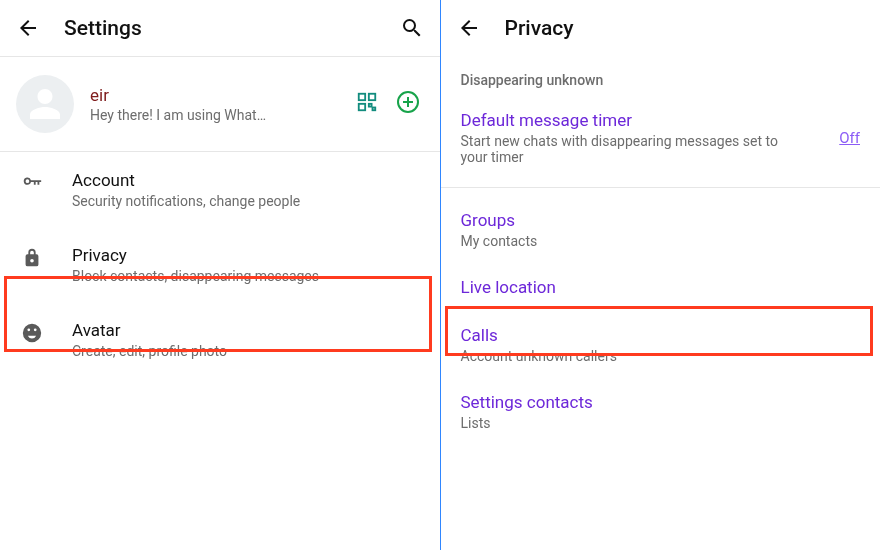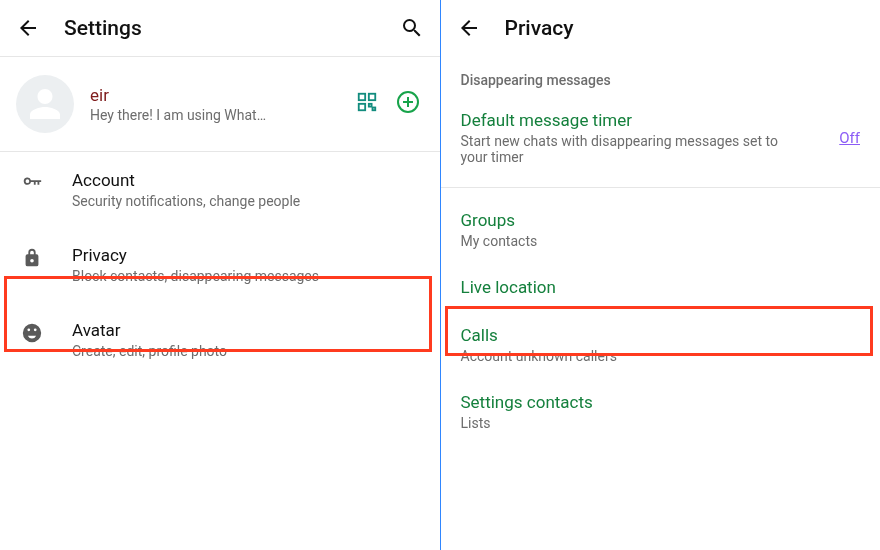--- a/index.html
+++ b/index.html
@@ -29,21 +29,21 @@
   .row { display: flex; align-items: flex-start; padding: 18px 16px 18px 20px; gap: 28px; position: relative; }
   .row .icon-col { width: 24px; display: flex; justify-content: center; padding-top: 2px; color: #5a5a5a; }
   .row .icon-col svg { width: 22px; height: 22px; fill: currentColor; }
   .row .text-col { flex: 1; }
   .row .title-t { font-size: 17px; color: #111; }
   .row .sub-t { font-size: 14px; color: #6d6d6d; margin-top: 3px; }
   .highlight-box { position: absolute; border: 3px solid #ff3b1f; pointer-events: none; }
   .section-header { font-size: 14px; color: #6d6d6d; padding: 16px 20px 8px 20px; font-weight: 500; }
   .right-row { padding: 14px 20px; display: flex; align-items: flex-start; }
   .right-row .rt-col { flex: 1; }
-  .right-row .rt-title { font-size: 17px; color: #15803d; }
+  .right-row .rt-title { font-size: 17px; color: #6d28d9; }
   .right-row .rt-sub { font-size: 14px; color: #6d6d6d; margin-top: 3px; max-width: 320px; }
   .right-row .rt-val { font-size: 15px; color: #8b5cf6; align-self: center; text-decoration: underline; }
   .right-sep { height: 1px; background: #e6e6e6; margin: 8px 0 8px 0; }
 </style>
 </head>
 <body>
 
 <div class="container">
 
   <div class="pane pane-left">
@@ -139,21 +139,21 @@
   <div class="pane pane-right">
     <div class="header">
       <span class="icon-btn">
         <svg viewBox="0 0 24 24">
             <path d="M20 11H7.83l5.59-5.59L12 4l-8 8 8 8 1.41-1.41L7.83 13H20z"></path>
           </svg>
       </span>
       <span class="title">Privacy</span>
     </div>
 
-    <div class="section-header">Disappearing messages</div>
+    <div class="section-header">Disappearing unknown</div>
 
     <div class="right-row">
       <div class="rt-col">
         <div class="rt-title">Default message timer</div>
         <div class="rt-sub">Start new chats with disappearing messages set to your timer</div>
       </div>
       <div class="rt-val">Off</div>
     </div>
 
     <div class="right-sep"></div>

